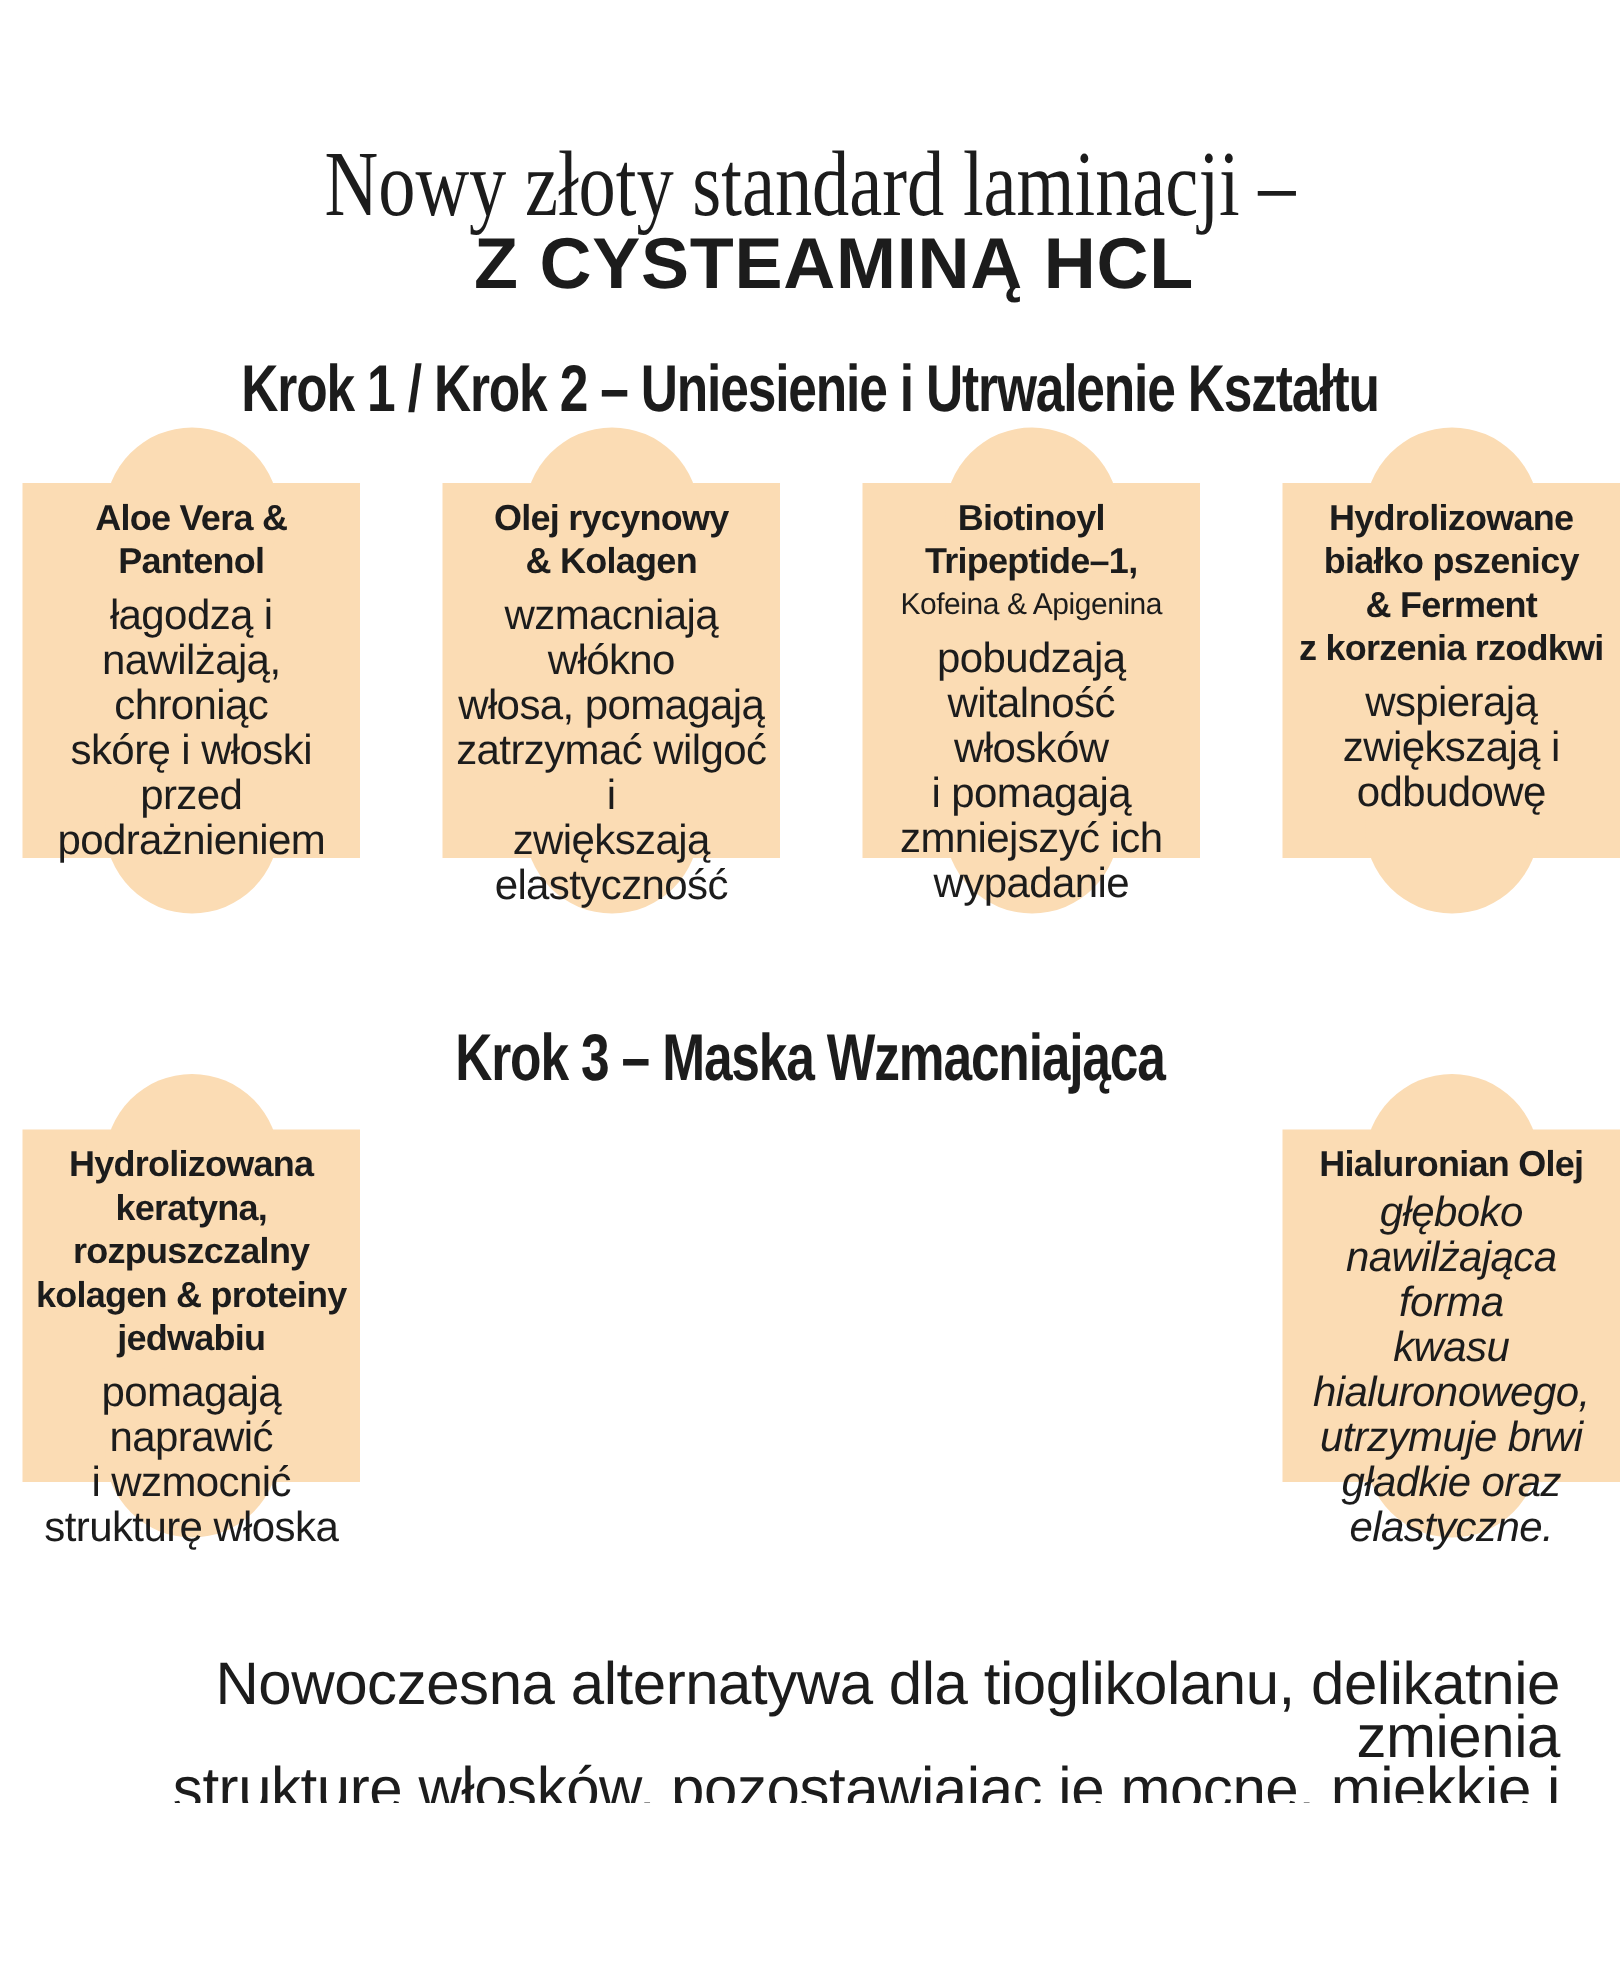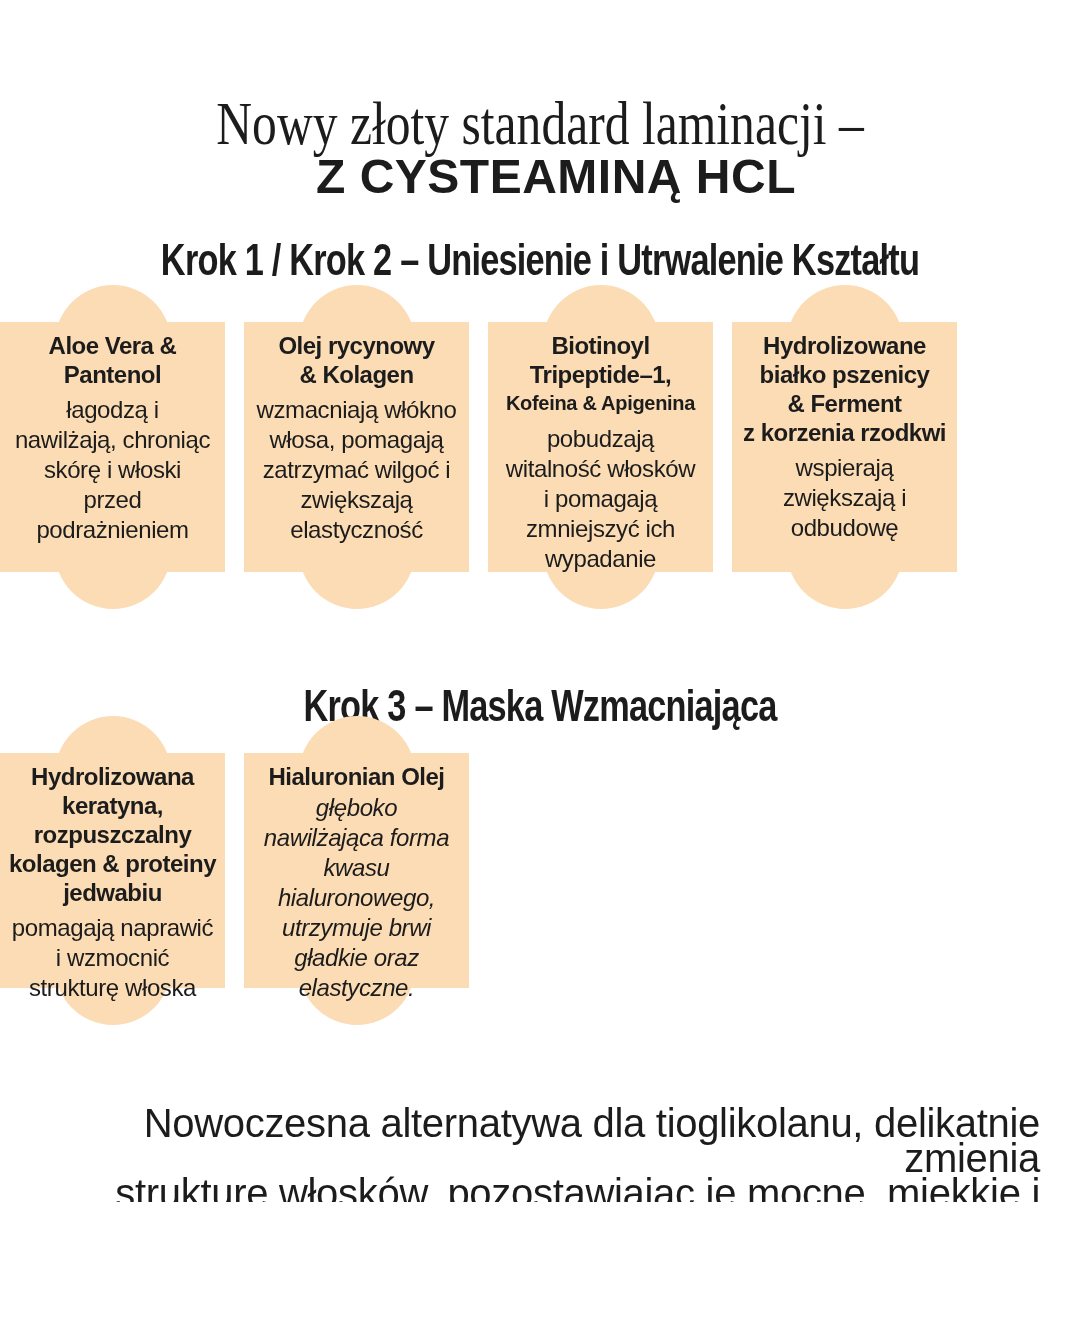--- a/index.html
+++ b/index.html
@@ -37,21 +37,21 @@
     font-weight:700;font-size:44px;line-height:1.0;
     letter-spacing:-1px;
     transform:scaleX(.78);
     white-space:nowrap;
   }
   .heading-step12{top:194px;}
   .heading-step3{top:640px;}
 
   .cards-row{
     position:absolute;left:0;width:1080px;
-    display:flex;justify-content:flex-start;gap:19px;
+    display:flex;justify-content:space-between;gap:19px;padding-left:15px;
   }
   .row1{top:322px;}
   .row2{top:753px;}
   .card{
     position:relative;width:225px;
     background:var(--card-bg);
   }
   .row1 .card{height:250px;}
   .row2 .card{height:235px;}
   .card::before,.card::after{
@@ -64,26 +64,26 @@
   .card-content{
     position:relative;z-index:1;
     padding:9px 4px 0;
     text-align:center;
   }
   .card-title{
     font-weight:700;font-size:24px;line-height:29px;
     letter-spacing:-0.5px;white-space:pre-line;
   }
   .card-title-small{
-    font-weight:700;font-size:20px;line-height:29px;
+    font-weight:400;font-size:20px;line-height:29px;
     letter-spacing:-0.3px;white-space:pre-line;
   }
   .card-body{
     margin-top:6px;
-    font-size:24px;line-height:30px;
+    font-size:28px;line-height:30px;
     letter-spacing:-0.4px;white-space:pre-line;
   }
   .card-body.tight{margin-top:2px;font-style:italic;}
 
   .footer-paragraph{
     position:absolute;top:1066px;left:40px;width:1000px;
     text-align:right;
     font-size:40px;line-height:35px;
     letter-spacing:-0.3px;
     white-space:pre-line;

